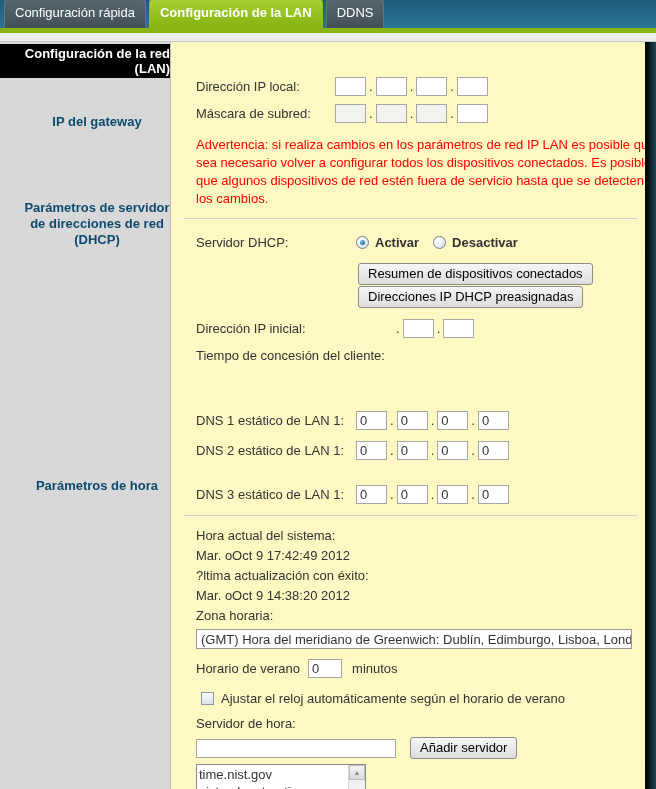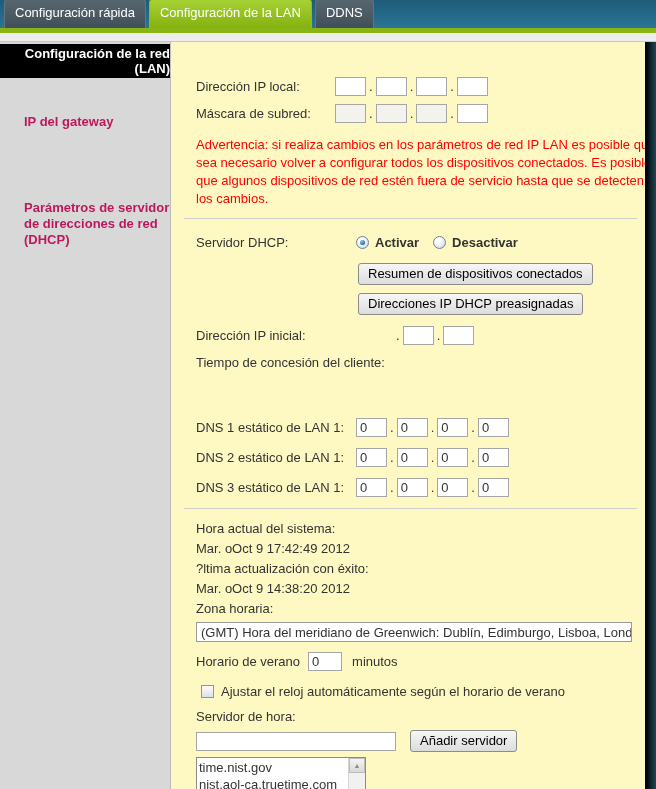--- a/index.html
+++ b/index.html
@@ -15,35 +15,35 @@
     display:flex; align-items:flex-end; padding-left:4px; gap:3px;
   }
   .tab {
     padding:5px 10px 8px; color:#fff; font-size:13px; cursor:default;
     background:linear-gradient(180deg,#56666f 0%, #414f59 100%);
     border:1px solid #64737e; border-bottom:none; border-radius:4px 4px 0 0;
     white-space:nowrap;
   }
   .tab.active {
     background:linear-gradient(180deg,#a6d134 0%, #85b20f 100%);
-    border-color:#8fbc1d; font-weight:normal;text-align:right;
+    border-color:#8fbc1d; font-weight:bold;text-align:right;
   }
   .green-strip { height:5px; background:#88b414; }
   .topband { height:9px; background:#ededed; border-bottom:1px solid #c6c6c6; }
 
   
   .page { position:absolute; left:0; top:42px; right:0; bottom:0; }
   .sidebar { position:absolute; left:0; top:0; width:176px; bottom:0; background:#d8d8d8; }
   .side-header {
     margin-top:2px; background:#000; color:#fff; font-weight:bold; font-size:13px;
     text-align:right; padding:2px 6px; line-height:15px;
   }
   .side-label {
     position:absolute; right:0; width:152px; padding-right:6px;
-    text-align:left; font-weight:bold; color:#be185d; font-size:13px; line-height:16px;
+    text-align:center; font-weight:bold; color:#0c4a6e; font-size:13px; line-height:16px;
   }
   .content {
     position:absolute; left:170px; top:0; right:11px; bottom:0; background:#fef9c3;
     border-left:1px solid #bcbcbc; padding:34px 8px 10px 25px;
   }
   .rightbar {
     position:absolute; right:0; top:0; width:11px; bottom:0;
     background:linear-gradient(90deg,#000 15%, #102c36 60%, #1d4552 100%);
   }
 
@@ -65,21 +65,21 @@
     font-family:"Liberation Sans", sans-serif; font-size:13px; color:#333; padding:0 3px;
   }
   .warning { color:#f00; width:460px; line-height:18px; margin:12px 0 6px; }
   .divider { border-top:1px solid #cfcfcf; height:2px; margin:10px 0 12px -12px; }
 
   .btn {
     display:inline-block; font-family:"Liberation Sans", sans-serif; font-size:13px; color:#000;
     padding:2px 9px 3px; background:linear-gradient(180deg,#f6f6f6 0%, #dddddd 100%);
     border:1px solid #8b8b8b; border-radius:3px; white-space:nowrap; cursor:default;
   }
-  .indent { margin:0 0 8px 162px; }
+  .indent { margin:0 0 1px 162px; }
 
   .radio {
     display:inline-block; width:13px; height:13px; border-radius:50%;
     border:1px solid #70828f; background:radial-gradient(circle at 35% 30%, #fff 20%, #cfd9df 90%);
     position:relative; vertical-align:-2px;
   }
   .radio.checked::after {
     content:""; position:absolute; left:3px; top:3px; width:5px; height:5px; border-radius:50%;
     background:radial-gradient(circle at 35% 30%, #6cc1ea 10%, #14507c 90%);
   }
@@ -121,20 +121,21 @@
 <div class="topband"></div>
 
 <div class="page">
   <div class="sidebar">
     <div class="side-header">
       <span>Configuración de la red</span><br>
       <span>(LAN)</span>
     </div>
     <div class="side-label" style="top:72px;">IP del gateway</div>
     <div class="side-label" style="top:158px;">Parámetros de servidor de direcciones de red (DHCP)</div>
+    <div class="side-label" style="top:436px;">Parámetros de hora</div>
   </div>
 
   <div class="content">
 
     <div class="frow">
       <span class="lbl">Dirección IP local:</span>
       <span class="fld fld-a">
         <input class="oct" value="" style="">
           <span class="dot">.</span>
           <input class="oct" value="" style="">
@@ -191,21 +192,21 @@
       <span class="fld fld-b">
         <input class="oct" value="0" style="">
           <span class="dot">.</span>
           <input class="oct" value="0" style="">
           <span class="dot">.</span>
           <input class="oct" value="0" style="">
           <span class="dot">.</span>
           <input class="oct" value="0" style="">
       </span>
     </div>
-    <div class="frow" style="margin-bottom:9px;">
+    <div class="frow" style="margin-bottom:23px;">
       <span class="lbl">DNS 2 estático de LAN 1:</span>
       <span class="fld fld-b">
         <input class="oct" value="0" style="">
           <span class="dot">.</span>
           <input class="oct" value="0" style="">
           <span class="dot">.</span>
           <input class="oct" value="0" style="">
           <span class="dot">.</span>
           <input class="oct" value="0" style="">
       </span>

